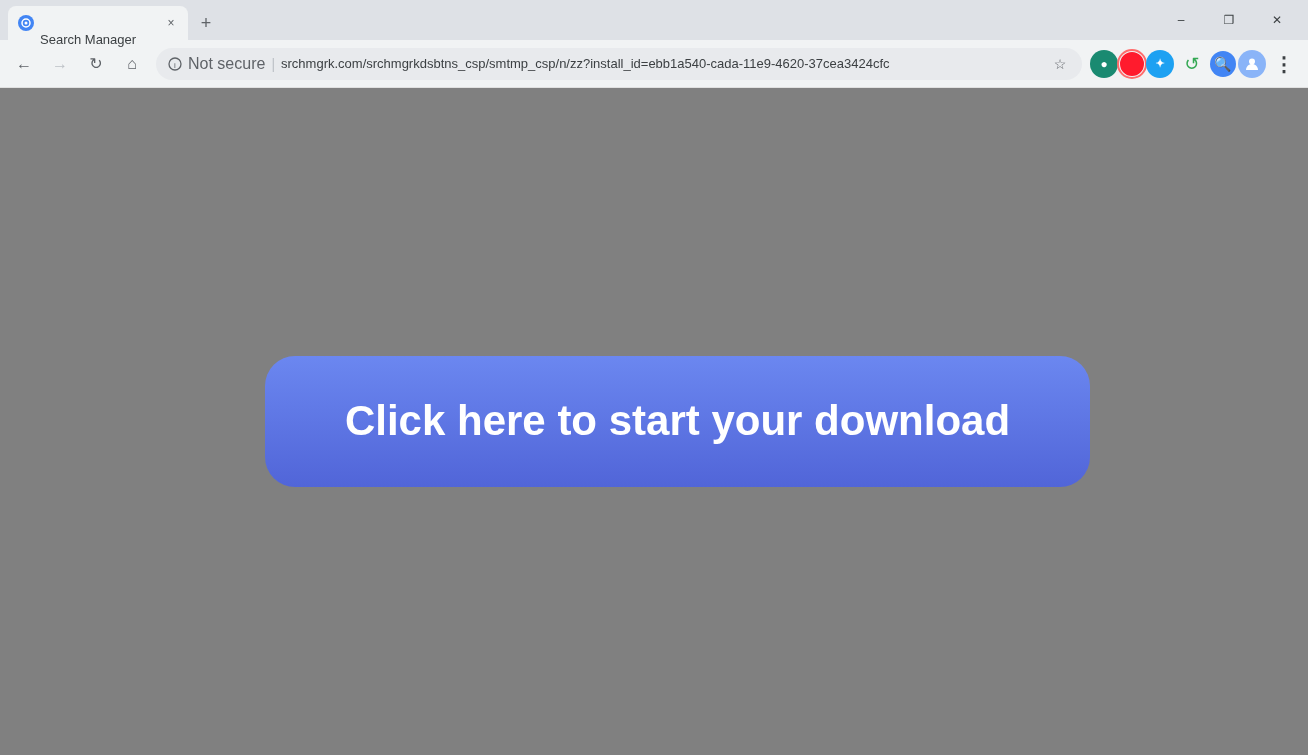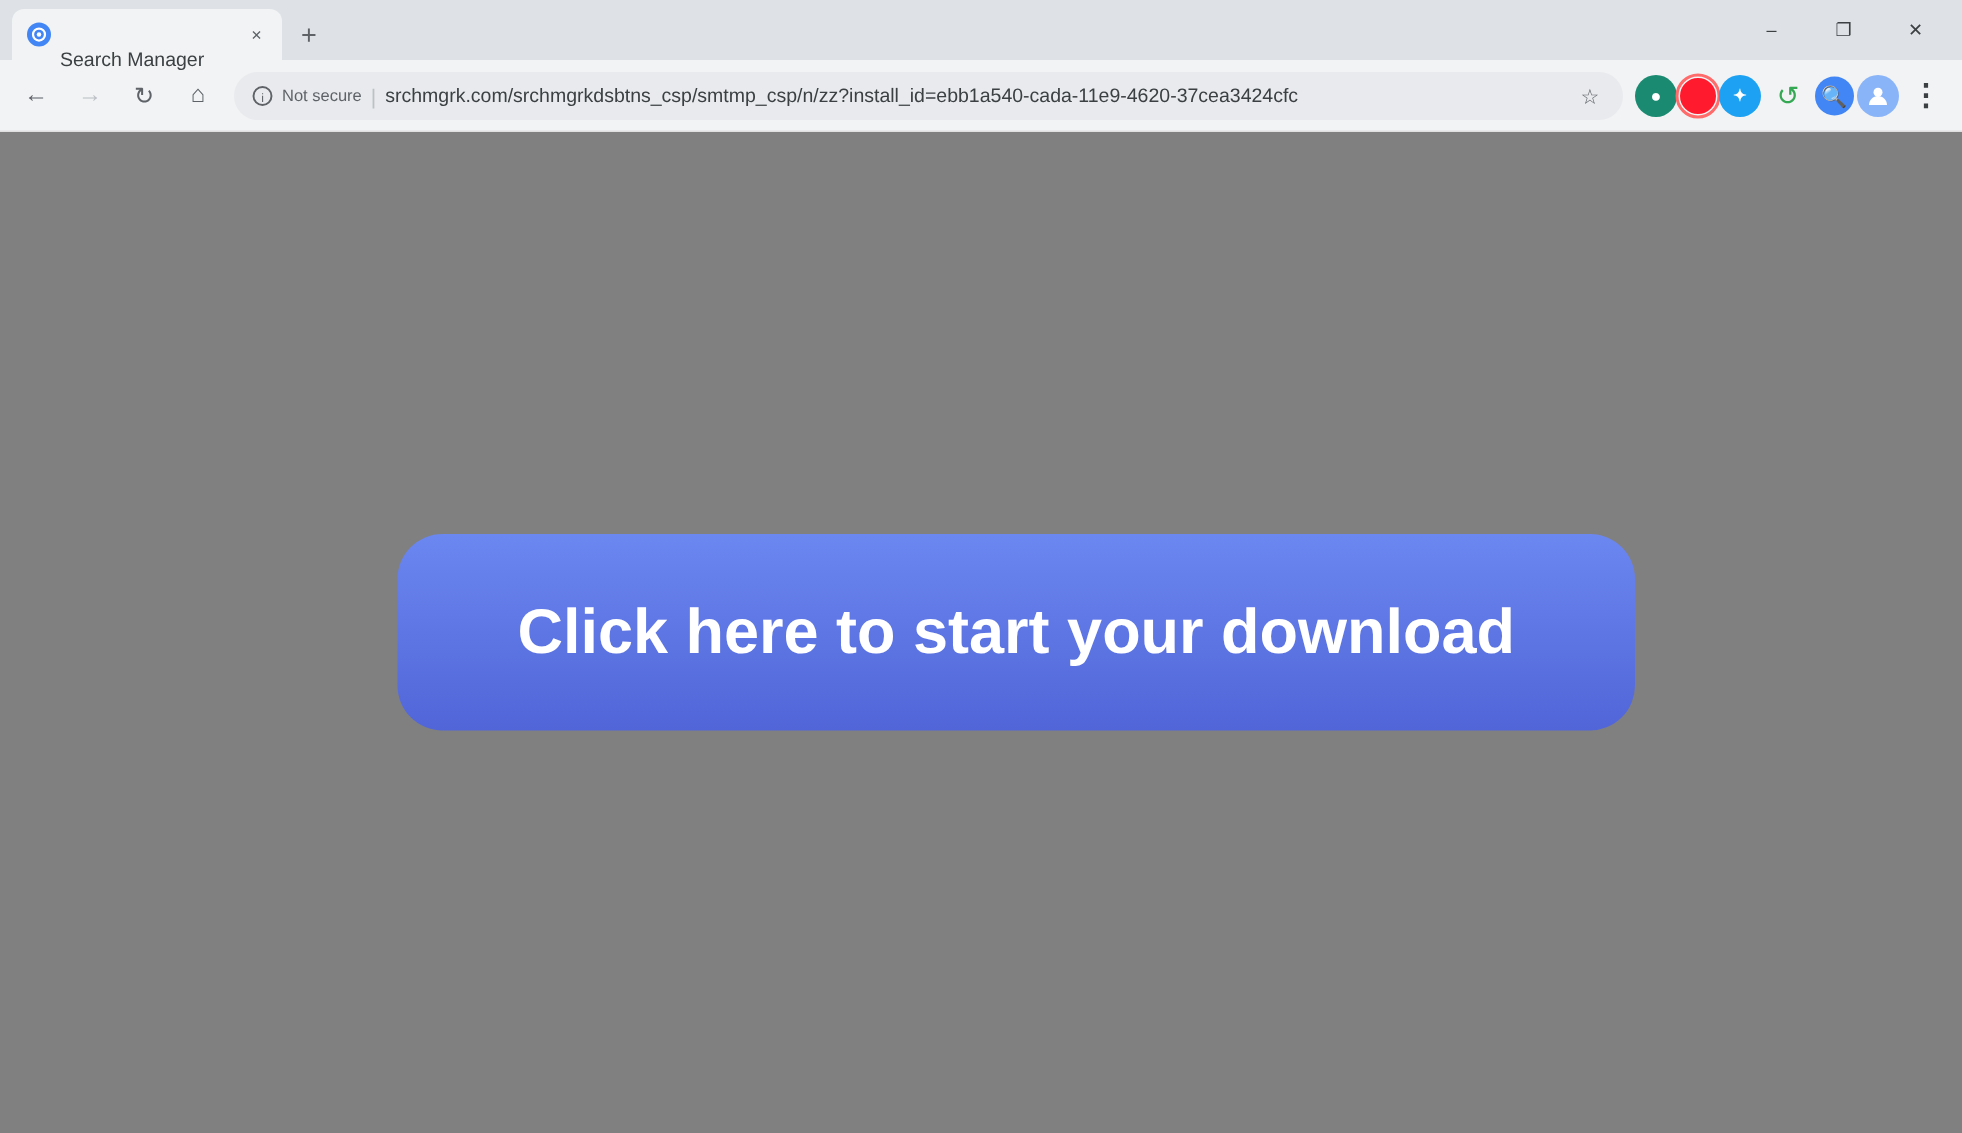--- a/index.html
+++ b/index.html
@@ -152,21 +152,21 @@
     }
 
     .security-icon {
       color: #5f6368;
       font-size: 14px;
       display: flex;
       align-items: center;
     }
 
     .not-secure-label {
-      font-size: 11px;
+      font-size: 16px;
       color: #5f6368;
     }
 
     .divider-pipe {
       color: #bdc1c6;
       font-size: 14px;
     }
 
     .address-text {
       flex: 1;

